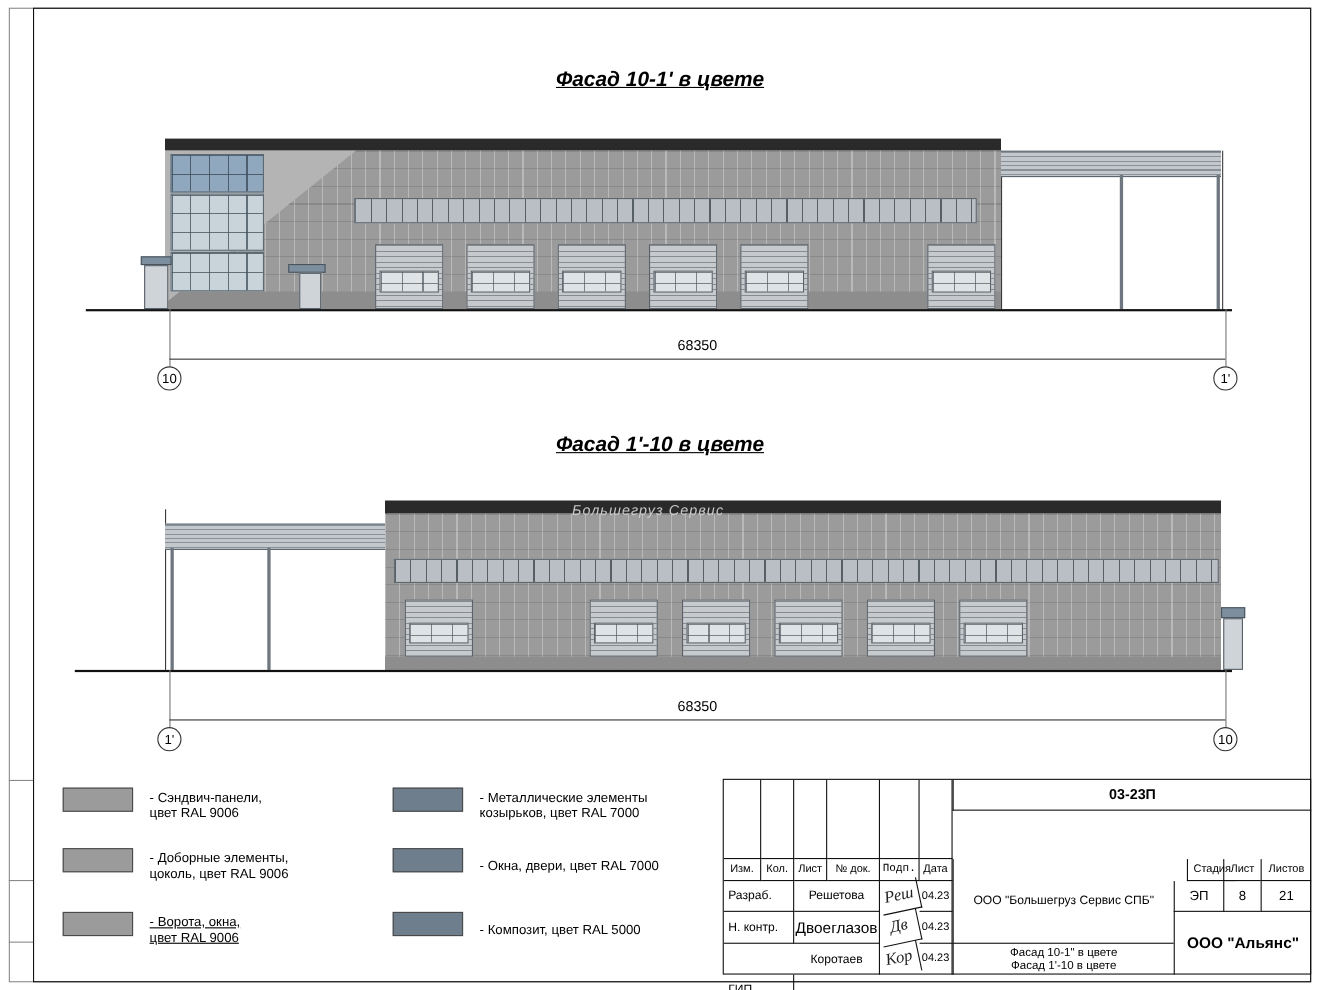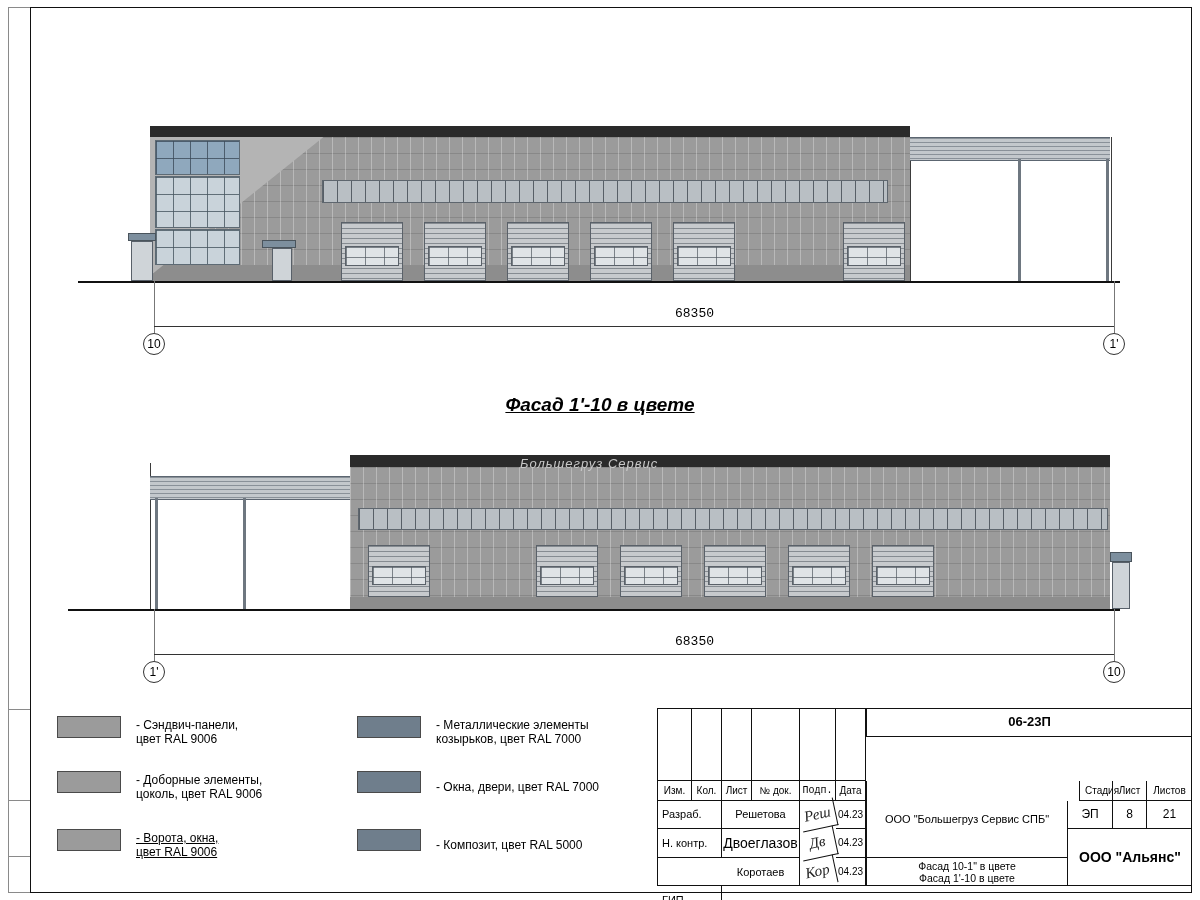--- a/index.html
+++ b/index.html
@@ -64,23 +64,22 @@
     border-top: 2px solid #111;
   }
   .dim-line {
     position: absolute;
     height: 0;
     border-top: 1px solid #333;
   }
   .dim-text {
     position: absolute;
     font-size: 13px;
-    text-align: right;
+    text-align: center;
     white-space: nowrap;
-    font-family: Liberation Mono, monospace;
   }
   .axis-ext {
     position: absolute;
     width: 0;
     border-left: 1px solid #777;
   }
   .axis-bubble {
     position: absolute;
     width: 22px; height: 22px;
     border: 1px solid #333;
@@ -247,20 +246,23 @@
 <body>
 
 <div class="sheet">
 
   <div class="frame-outer"></div>
   <div class="frame-inner"></div>
   <div class="left-strip-line" style="top:709px;"></div>
   <div class="left-strip-line" style="top:800px;"></div>
   <div class="left-strip-line" style="top:856px;"></div>
 
+  <div class="fig-title" style="left:0; top:62px; width:1200px; text-align:center;">
+    <span>Фасад 10-1' в цвете</span>
+  </div>
 
   <div class="elev">
 
     <div class="roof-band" style="left:150px; top:126px; width:760px; height:11px;"></div>
 
     <div class="wall" style="left:150px; top:137px; width:760px; height:144px;"></div>
     <div class="wall-lines" style="left:150px; top:137px; width:760px; height:144px;"></div>
     <div class="wall-dark" style="left:150px; top:265px; width:760px; height:16px;"></div>
 
     <div class="slope" style="left:150px; top:137px; width:180px; height:144px; background:linear-gradient(to bottom right, #b4b4b4 0%, #b4b4b4 48%, rgba(0,0,0,0) 48.4%);"></div>
@@ -393,21 +395,21 @@
 
     <div class="legend-swatch" style="left:357px; top:771px; background:#6f7e8c;"></div>
     <div class="legend-text" style="left:436px; top:780px;">- Окна, двери, цвет RAL 7000</div>
 
     <div class="legend-swatch" style="left:357px; top:829px; background:#6f7e8c;"></div>
     <div class="legend-text" style="left:436px; top:838px;">- Композит, цвет RAL 5000</div>
   </div>
 
   <div class="stamp">
 
-    <div class="cell bl bb b" style="left:208px; top:0; width:326px; height:28px; font-size:13px;">06-23П</div>
+    <div class="cell bl bb b" style="left:208px; top:0; width:326px; height:28px; font-size:13px;">03-23П</div>
 
 
     <div class="cell bb br" style="left:0;   top:0;  width:34px; height:72px;"></div>
     <div class="cell bb br" style="left:34px;  top:0;  width:30px; height:72px;"></div>
     <div class="cell bb br" style="left:64px;  top:0;  width:30px; height:72px;"></div>
     <div class="cell bb br" style="left:94px;  top:0;  width:48px; height:72px;"></div>
     <div class="cell bb br" style="left:142px; top:0;  width:36px; height:72px;"></div>
     <div class="cell bb br" style="left:178px; top:0;  width:30px; height:72px;"></div>
 
     <div class="cell bb br" style="left:0;   top:72px; width:34px; height:20px; font-size:10px;">Изм.</div>

